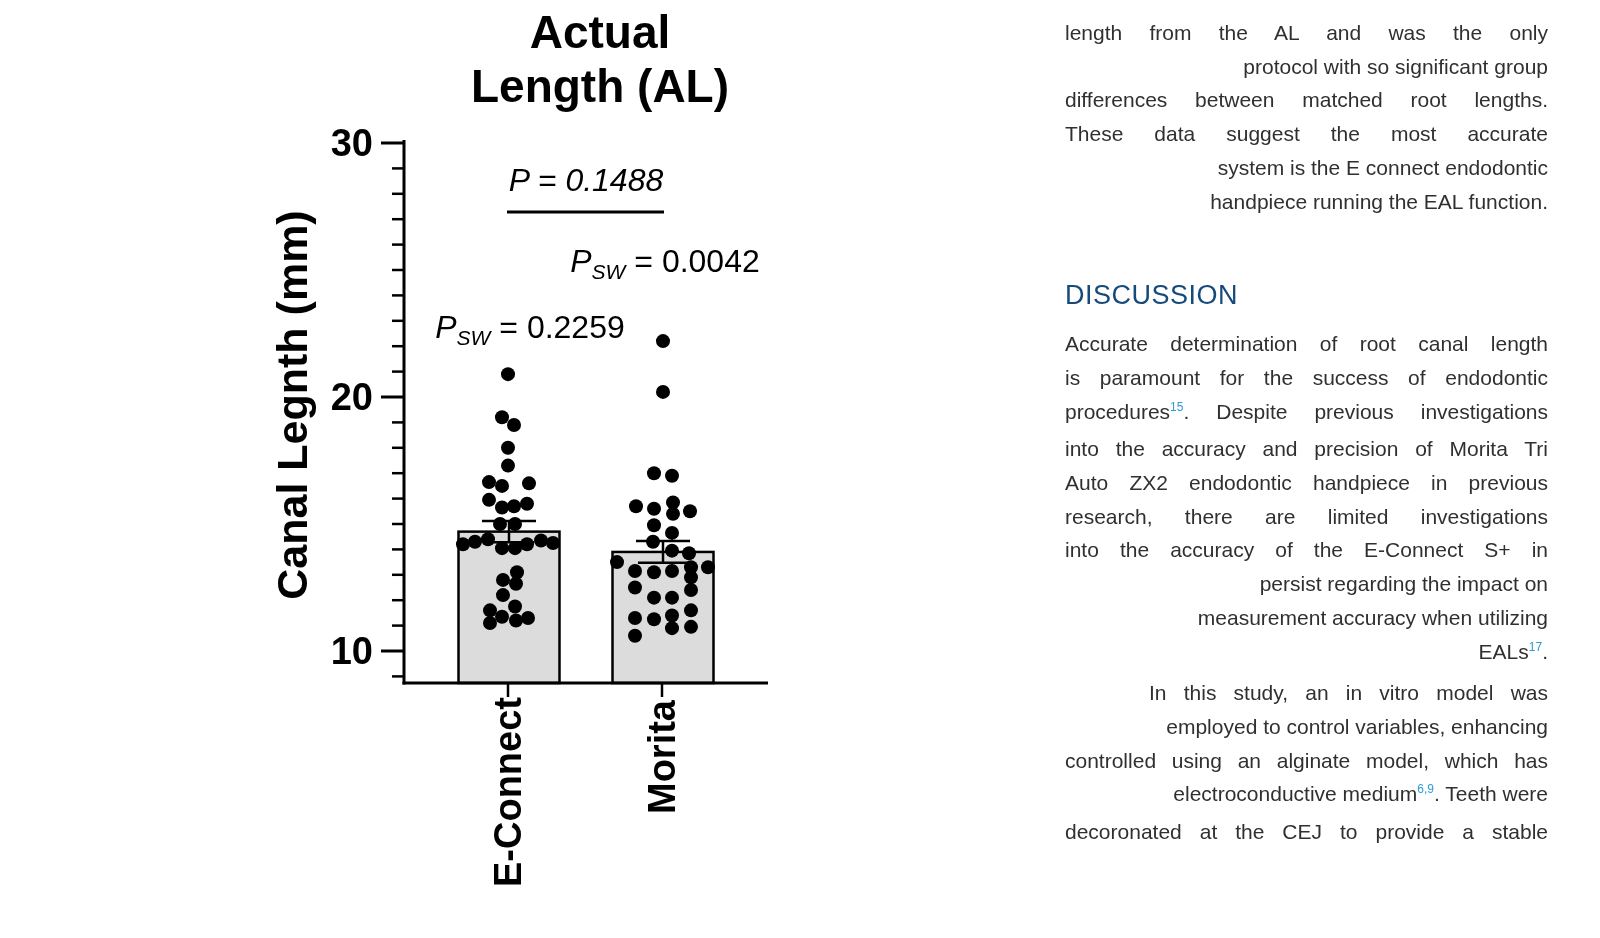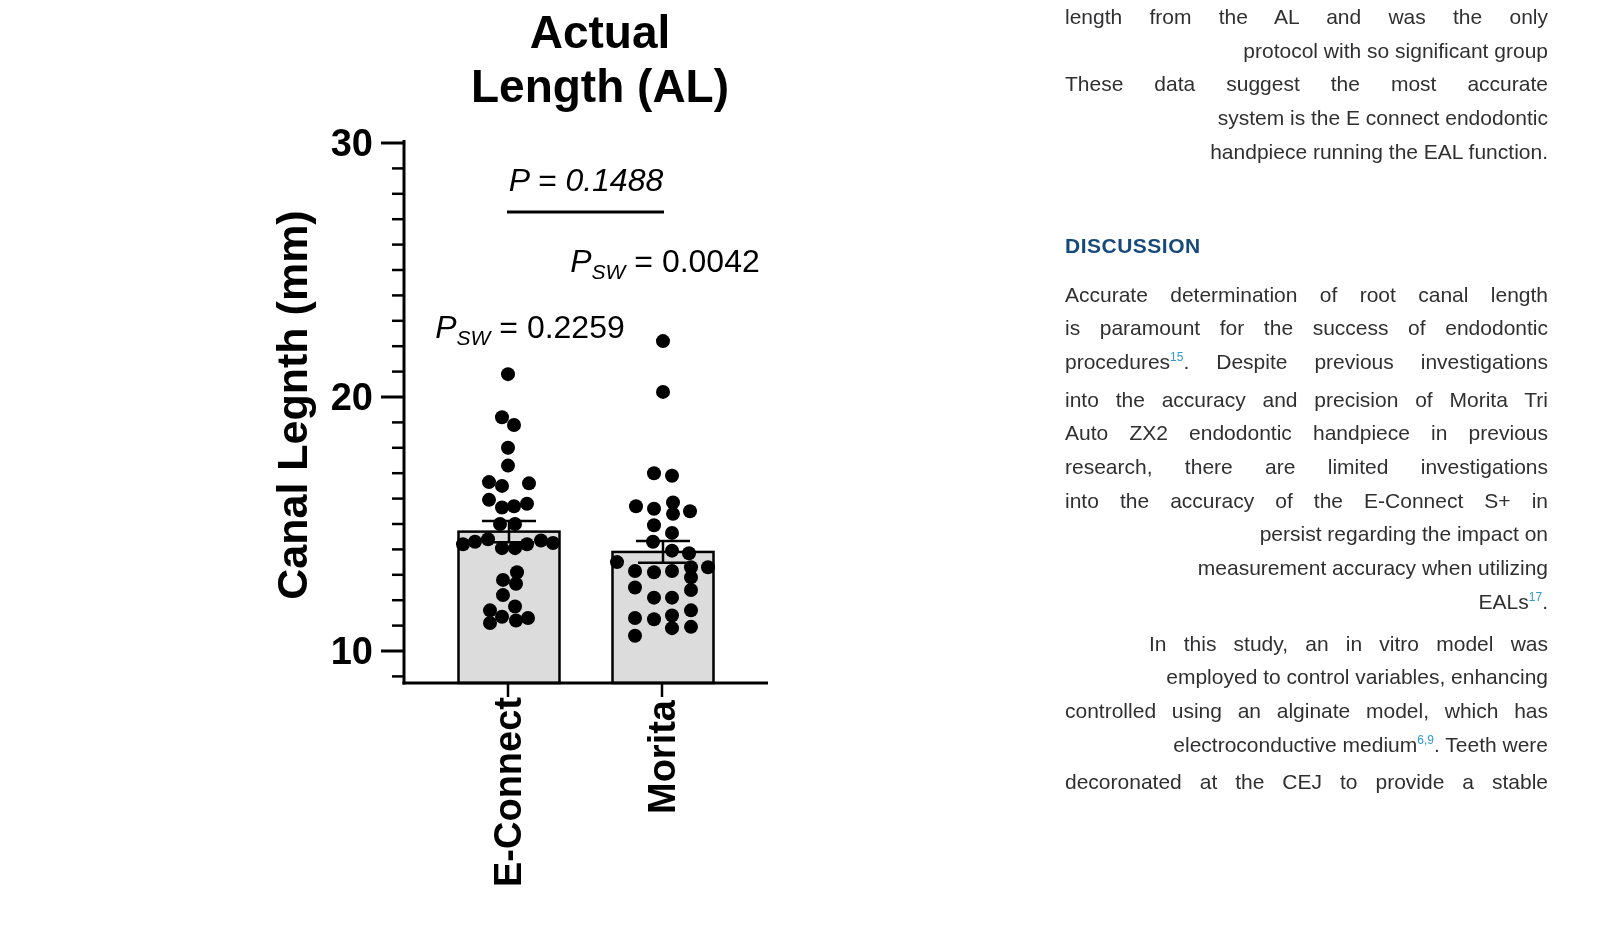--- a/index.html
+++ b/index.html
@@ -21,21 +21,21 @@
     top: 0;
     width: 1050px;
     height: 938px;
     margin: 0;
   }
   .chart svg { display: block; }
 
   .text-col {
     position: absolute;
     left: 1065px;
-    top: 0;
+    top: 16px;
     width: 483px;
     color: var(--body-text, #303032);
     font-size: 21px;
     line-height: 33.7px;
   }
   .text-col .line { text-align: right; }
   .text-col .line.j {
     text-align: justify;
     text-align-last: justify;
   }
@@ -43,23 +43,23 @@
   .sup {
     color: var(--sup-blue, #2e9bd6);
     font-size: 12px;
     position: relative;
     top: -8px;
     letter-spacing: 0;
   }
   .it { }
   h2.discussion {
     color: var(--heading-blue, #174a7c);
-    font-size: 21px;
+    font-size: 27px;
     line-height: 30px;
-    font-weight: bold;
+    font-weight: normal;
     margin: 62px 0 17px 0;
     letter-spacing: 0.5px;
   }
   #para-3 { margin-top: 4px; }
 </style>
 </head>
 <body>
 
 <div class="page">
 
@@ -175,20 +175,21 @@
         <line x1="507" y1="212" x2="664" y2="212" stroke="#000000" stroke-width="3"></line>
         <text x="665" y="272" text-anchor="middle" fill="#000000" font-family="&quot;Liberation Sans&quot;, sans-serif" font-size="32"><tspan font-style="italic">P</tspan><tspan font-style="italic" font-size="21" dy="7">SW</tspan><tspan dy="-7"> = 0.0042</tspan></text>
         <text x="530" y="338" text-anchor="middle" fill="#000000" font-family="&quot;Liberation Sans&quot;, sans-serif" font-size="32"><tspan font-style="italic">P</tspan><tspan font-style="italic" font-size="21" dy="7">SW</tspan><tspan dy="-7"> = 0.2259</tspan></text>
       </svg>
   </figure>
 
   <div class="text-col">
     <div id="para-1">
         <div class="line j"><span>length from the AL and was the only</span></div>
         <div class="line"><span>protocol with so significant group</span></div>
+        <div class="line j"><span>differences between matched root lengths.</span></div>
         <div class="line j"><span>These data suggest the most accurate</span></div>
         <div class="line"><span>system is the E connect endodontic</span></div>
         <div class="line"><span>handpiece running the EAL function.</span></div>
       </div>
     <h2 class="discussion">DISCUSSION</h2>
     <div id="para-2">
         <div class="line j"><span>Accurate determination of root canal length</span></div>
         <div class="line j"><span>is paramount for the success of endodontic</span></div>
         <div class="line j"><span>procedures</span><span class="sup">15</span><span>. Despite previous investigations</span></div>
         <div class="line j"><span>into the accuracy and precision of Morita Tri</span></div>

